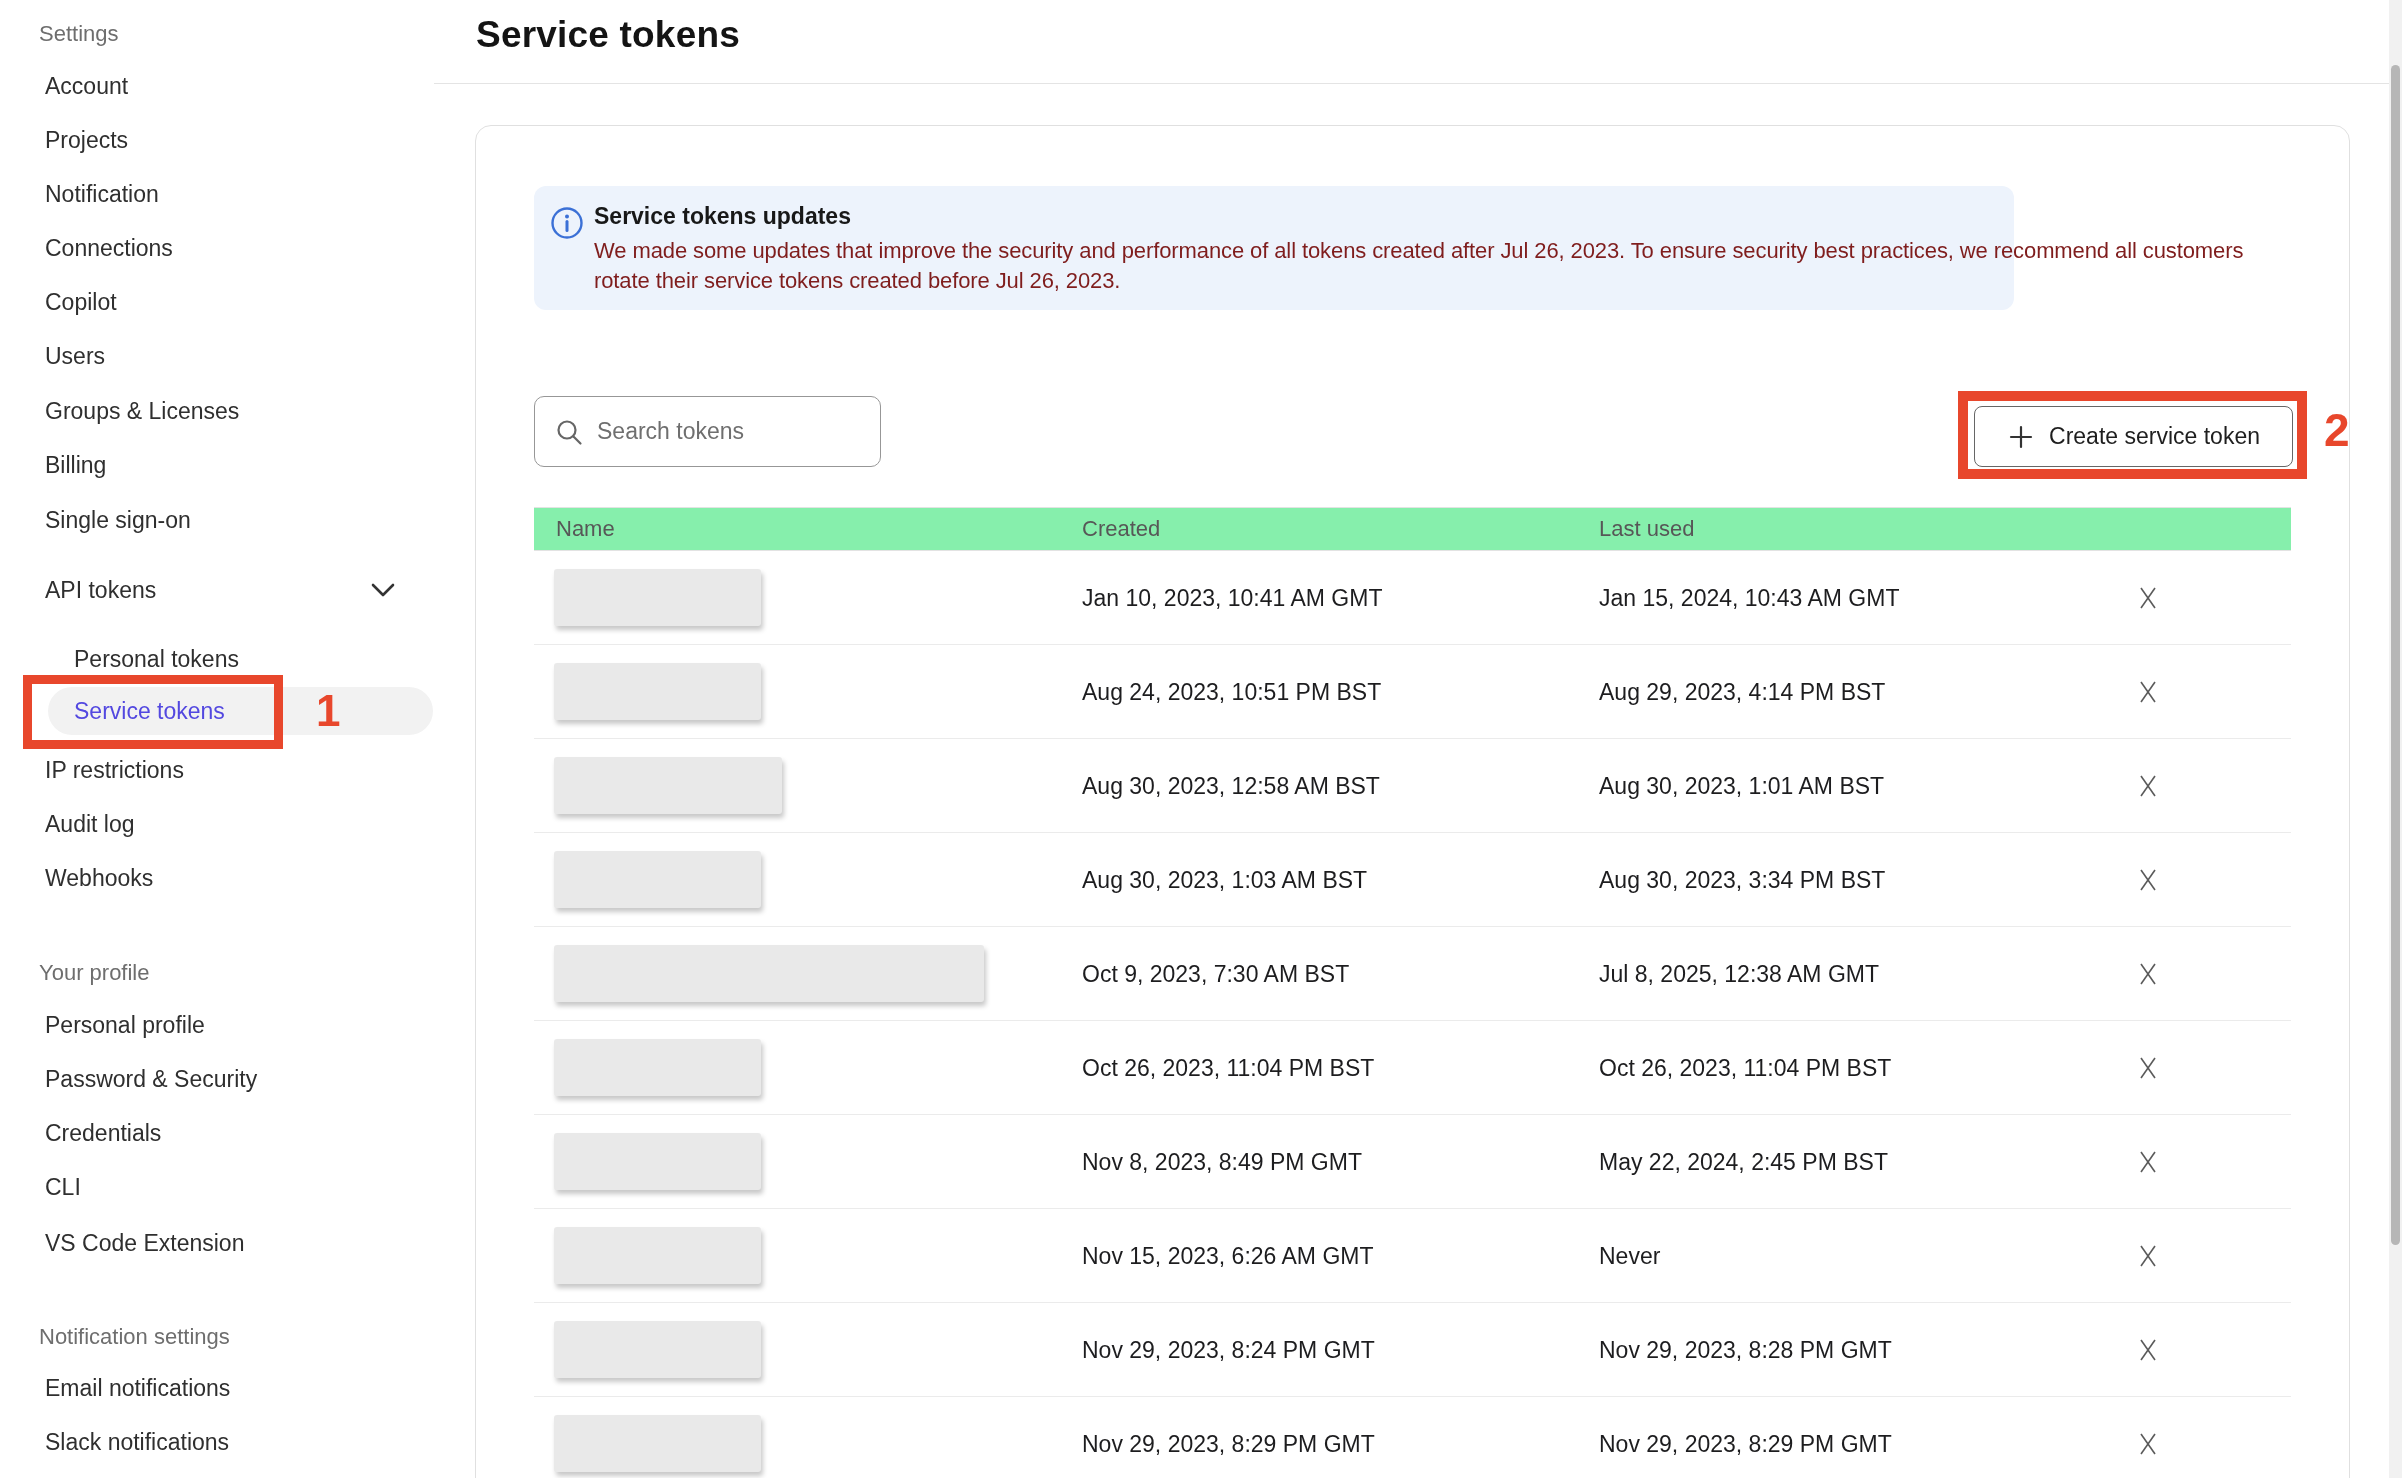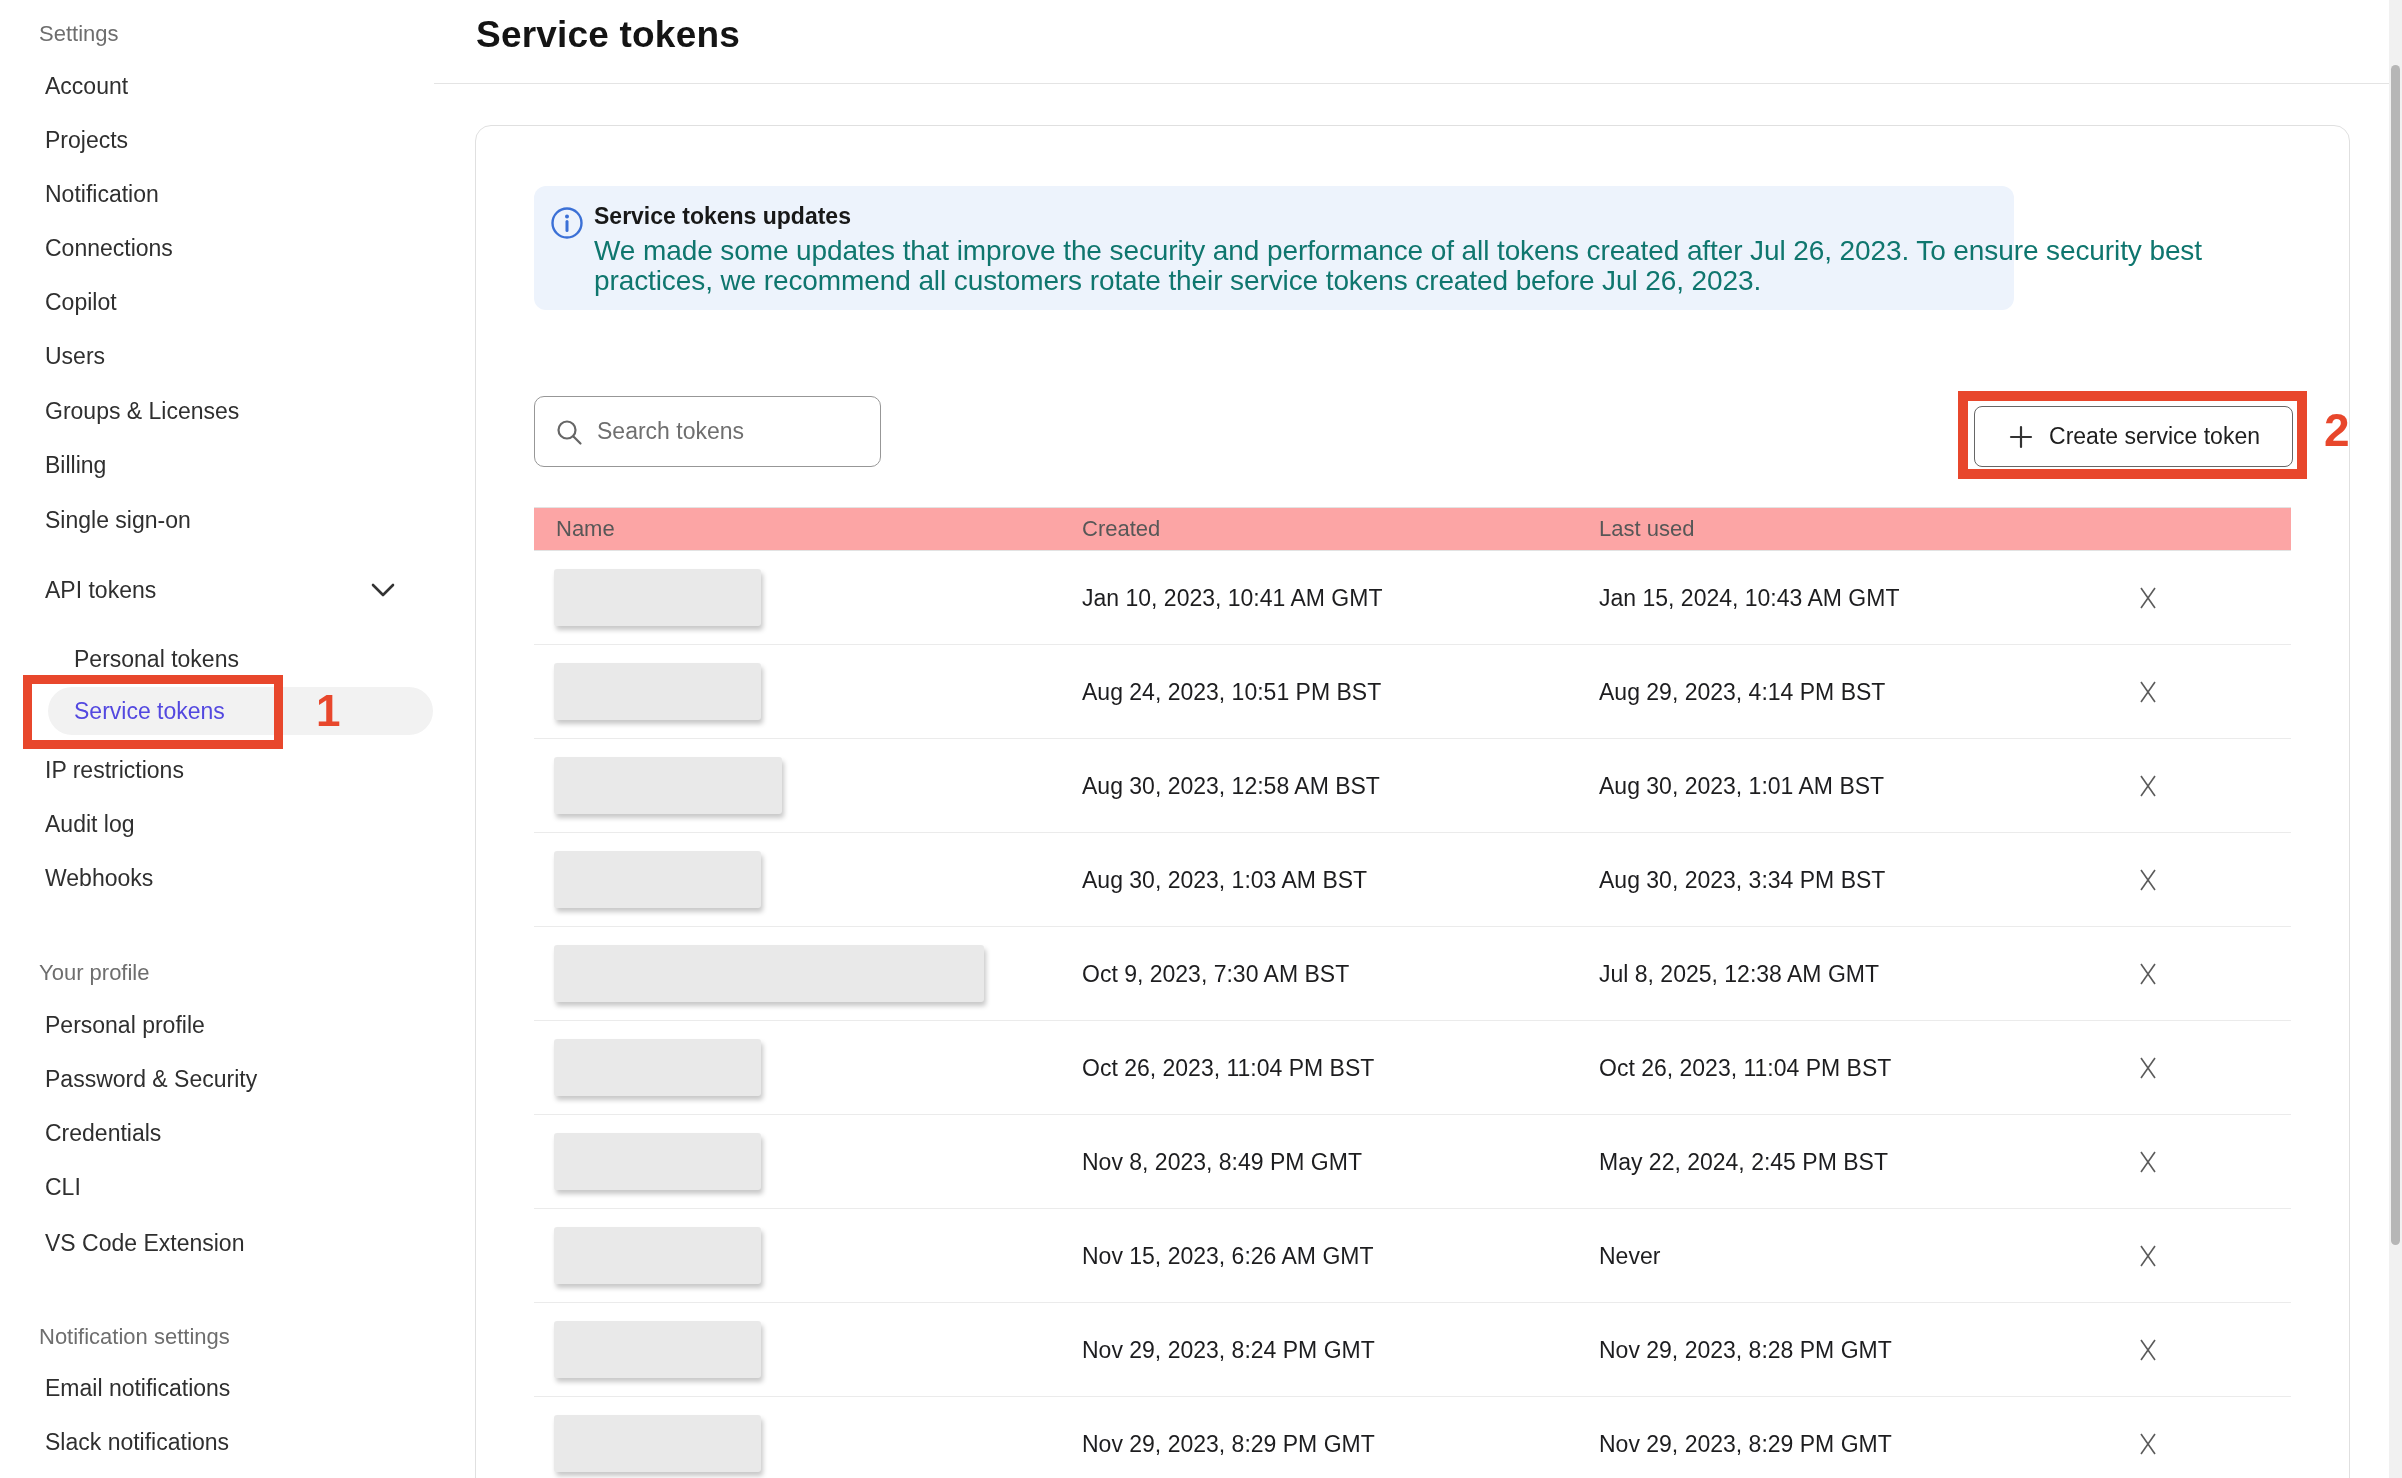--- a/index.html
+++ b/index.html
@@ -31,31 +31,31 @@
   .chev{position:absolute;left:352px;top:581px}
   
   .main{position:absolute;left:434px;top:0;right:0;height:1478px;background:#fff}
   .page-title{position:absolute;left:42px;top:14px;font-size:37px;font-weight:700;color:#141414;letter-spacing:.2px}
   .head-divider{position:absolute;left:0;right:0;top:83px;border-top:1px solid var(--divider)}
   .card{position:absolute;left:41px;top:125px;width:1875px;height:1420px;background:#fff;border:1px solid #e0e0e0;border-radius:16px}
   
   .banner{position:absolute;left:58px;top:60px;width:1480px;height:124px;background:var(--banner-bg);border-radius:12px}
   .banner .iico{position:absolute;left:16px;top:20px}
   .banner-title{position:absolute;left:60px;top:17px;font-size:23px;font-weight:600;color:#181818}
-  .banner-body{position:absolute;left:60px;top:50px;width:1690px;font-size:28px;line-height:30px;color:#0f766e;letter-spacing:-.1px}
+  .banner-body{position:absolute;left:60px;top:50px;width:1690px;font-size:22px;line-height:30px;color:#7f1d1d;letter-spacing:-.1px}
   
   .search{position:absolute;left:58px;top:270px;width:347px;height:71px;border:1.5px solid #979797;border-radius:10px;background:#fff}
   .search svg{position:absolute;left:20px;top:21px}
   .search input{position:absolute;left:62px;top:0;width:275px;height:100%;border:none;outline:none;font-size:23px;color:#2b2b2b;background:transparent;font-family:inherit}
   .search input::placeholder{color:#6f6f6f;opacity:1}
   .create-btn{position:absolute;left:1498px;top:280px;width:319px;height:61px;background:#fff;border:1.5px solid #666;border-radius:8px;display:flex;align-items:center;justify-content:center;gap:14px;cursor:pointer;font-family:inherit}
   .create-btn span{font-size:23px;color:#1e1e1e}
   
   .table{position:absolute;left:58px;top:381px;width:1757px}
-  .thead{position:relative;height:44px;background:#fca5a5;border-top:1px solid #e3e3e3;border-bottom:1px solid #e3e3e3}
+  .thead{position:relative;height:44px;background:#86efac;border-top:1px solid #e3e3e3;border-bottom:1px solid #e3e3e3}
   .thead span{position:absolute;top:50%;transform:translateY(-50%);font-size:22px;color:#575757}
   .th-name{left:22px}.th-created{left:548px}.th-last{left:1065px}
   .trow{position:relative;height:94px;border-bottom:1px solid var(--row-line)}
   .nblock{position:absolute;left:20px;top:18px;height:57px;background:var(--block);border-radius:3px;box-shadow:2px 4px 5px rgba(0,0,0,.22)}
   .w-std{width:207px}.w-med{width:228px}.w-wide{width:430px}
   .cell{position:absolute;top:50%;transform:translateY(-50%);font-size:23px;color:var(--ink);white-space:nowrap}
   .c-created{left:548px}.c-last{left:1065px}
   .xbtn{position:absolute;left:1594px;top:50%;transform:translateY(-50%);width:40px;height:40px;background:none;border:none;cursor:pointer;display:flex;align-items:center;justify-content:center}
   
   .scrollbar{position:absolute;right:0;top:0;width:13px;height:1478px;background:#f1f1f1}

